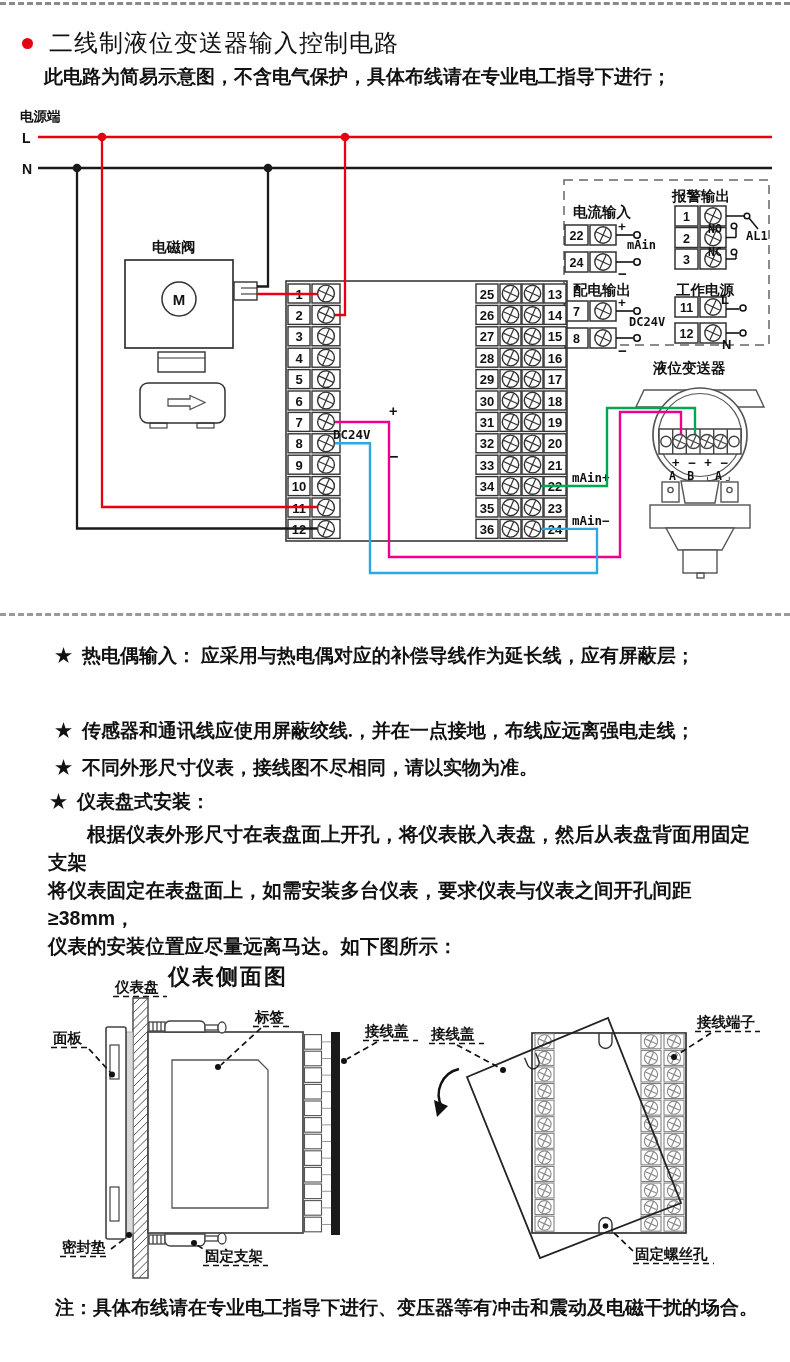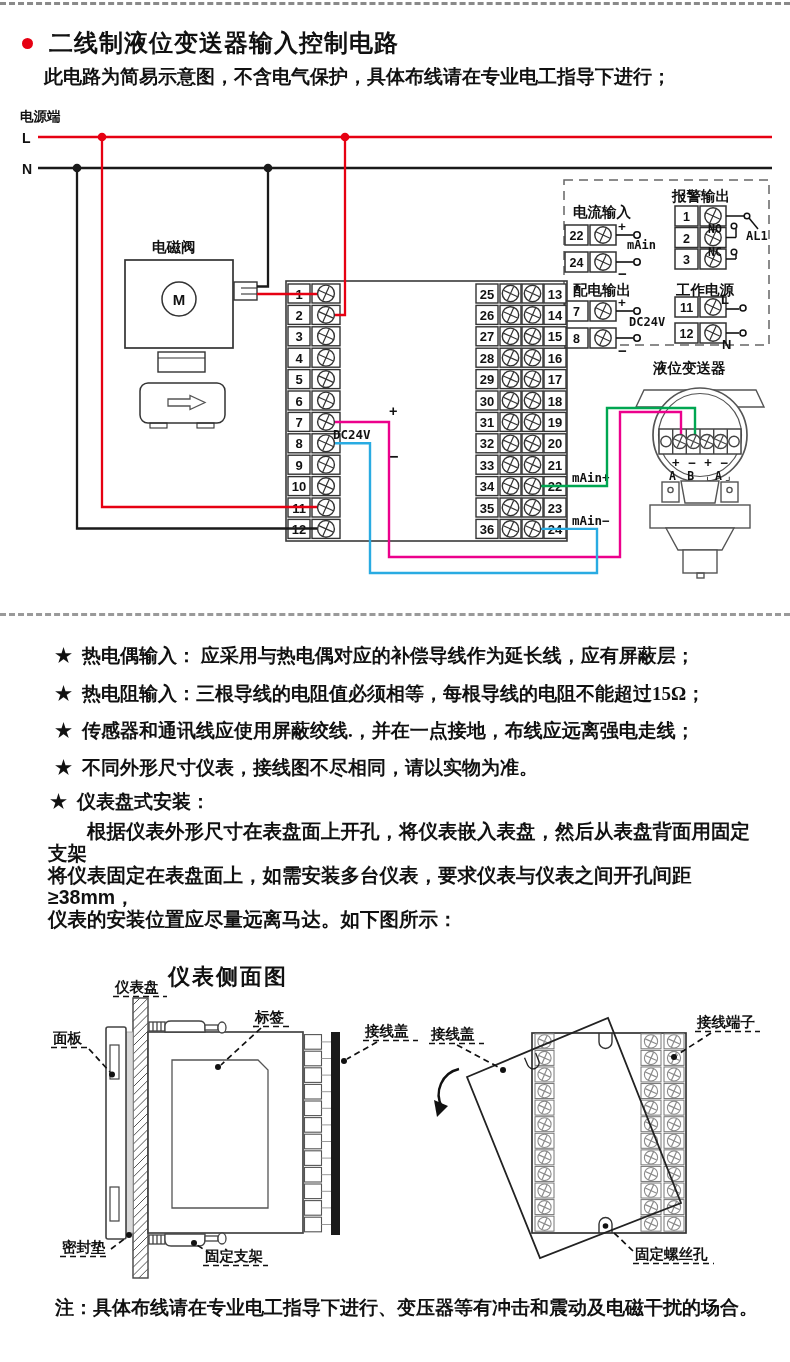--- a/index.html
+++ b/index.html
@@ -2,25 +2,25 @@
 <html><head>
 <meta charset="utf-8">
 <style>
   html,body{margin:0;padding:0;background:#fff;}
   #page{position:relative;width:790px;height:1362px;background:#fff;overflow:hidden;
         font-family:"Liberation Sans",sans-serif;color:#111;}
   .dash-top{position:absolute;left:0;right:0;top:2px;border-top:3px dashed #8a8a8a;}
   .dash-div{position:absolute;left:0;right:0;top:613px;border-top:3px dashed #9a9a9a;}
   .title-row{position:absolute;left:22px;top:27px;display:flex;align-items:center;}
   .bullet{width:11px;height:11px;border-radius:50%;background:#e60012;margin-right:16px;flex:0 0 auto;}
-  .title{font-size:24px;font-weight:bold;letter-spacing:1px;white-space:nowrap;}
+  .title{font-size:24px;font-weight:normal;letter-spacing:1px;white-space:nowrap;}
   .subtitle{position:absolute;left:44px;top:64px;font-size:19px;font-weight:bold;white-space:nowrap;}
   .note-item{position:absolute;left:55px;font-size:19px;font-weight:bold;white-space:nowrap;font-family:Liberation Serif, serif;}
   .star{margin-right:10px;}
-  .para{position:absolute;left:48px;top:820px;width:718px;font-size:19.5px;font-weight:bold;line-height:22px;}
+  .para{position:absolute;left:48px;top:820px;width:718px;font-size:19.5px;font-weight:bold;line-height:28px;}
   .para .l1{text-indent:2em;}
   .drawtitle{position:absolute;left:168px;top:918px;font-size:22px;font-weight:bold;
              font-family:"Liberation Serif","DejaVu Serif",serif;letter-spacing:2px;margin-top:44px;}
   .footnote{position:absolute;left:55px;top:1295px;font-size:19px;font-weight:bold;white-space:nowrap;}
   svg{position:absolute;left:0;}
   #circuit{top:105px;} #drawings{top:955px;}
   svg text{font-family:"Liberation Sans",sans-serif;fill:#111;}
   svg text.mono{font-family:"DejaVu Sans Mono",monospace;}
   .lbl{font-size:14.5px;font-weight:bold;}
   .dashln{stroke:#111;stroke-width:1.7;stroke-dasharray:6,4;fill:none;}
@@ -449,21 +449,20 @@
         <line x1="709.7116070128461" y1="330.42795854692315" x2="704.2883929871539" y2="342.57204145307685" stroke="#444" stroke-width="1.2"></line>
         <circle cx="720.6" cy="336.5" r="7" fill="#fff" stroke="#444" stroke-width="1.4"></circle>
         <line x1="714.5279585469232" y1="333.7883929871539" x2="726.6720414530769" y2="339.2116070128461" stroke="#444" stroke-width="1.2"></line>
         <line x1="723.3116070128461" y1="330.42795854692315" x2="717.8883929871539" y2="342.57204145307685" stroke="#444" stroke-width="1.2"></line>
       </g>
   </svg>
 
   <div class="dash-div"></div>
 
   <div class="note-item" style="top:643px"><span class="star">★</span><span>热电偶输入： 应采用与热电偶对应的补偿导线作为延长线，应有屏蔽层；</span></div>
-  <div class="note-item" style="top:681px"><span class="star">★</span><span>热电阻输入：三根导线的电阻值必须相等，每根导线的电阻不能超过15Ω；</span></div>
   <div class="note-item" style="top:718px"><span class="star">★</span><span>传感器和通讯线应使用屏蔽绞线.，并在一点接地，布线应远离强电走线；</span></div>
   <div class="note-item" style="top:755px"><span class="star">★</span><span>不同外形尺寸仪表，接线图不尽相同，请以实物为准。</span></div>
   <div class="note-item" style="top:789px;left:50px"><span class="star">★</span><span>仪表盘式安装：</span></div>
 
   <div class="para">
     <div class="l1">根据仪表外形尺寸在表盘面上开孔，将仪表嵌入表盘，然后从表盘背面用固定支架</div>
     <div>将仪表固定在表盘面上，如需安装多台仪表，要求仪表与仪表之间开孔间距≥38mm，</div>
     <div>仪表的安装位置应尽量远离马达。如下图所示：</div>
   </div>
 

